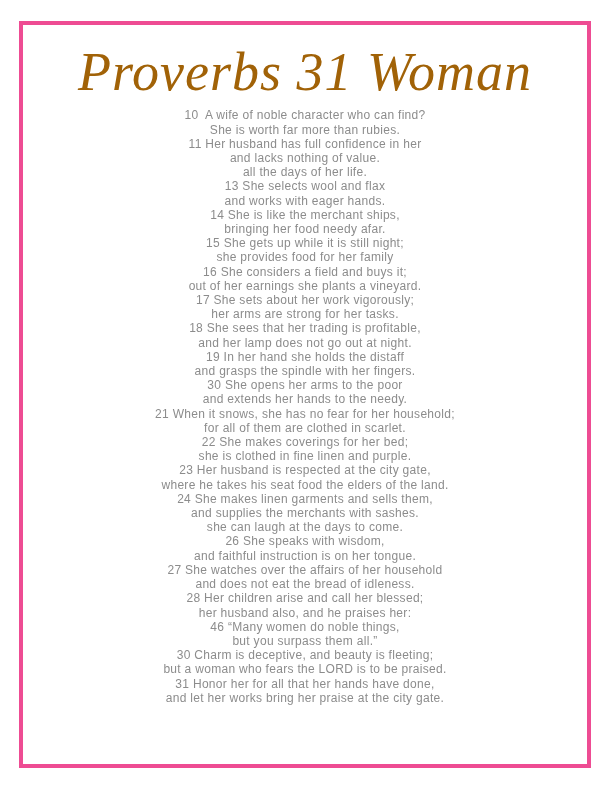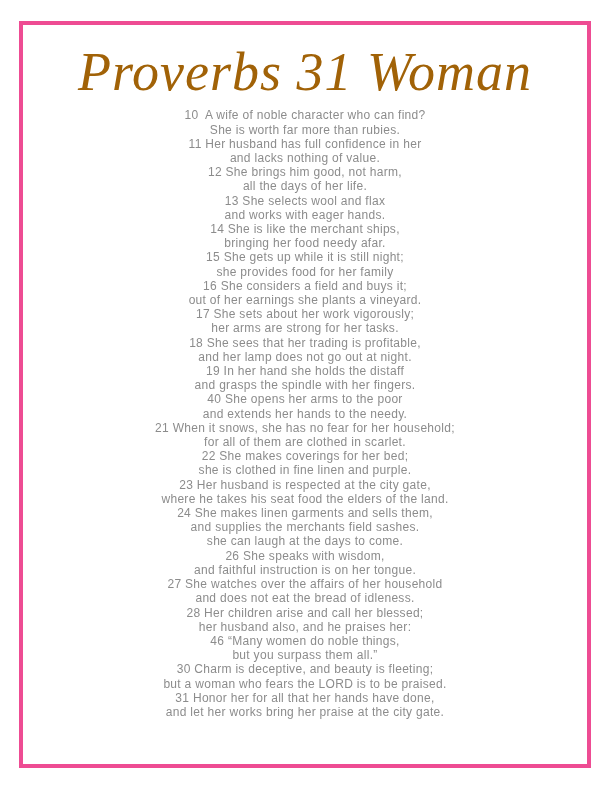--- a/index.html
+++ b/index.html
@@ -52,46 +52,45 @@
 <body>
 
 <div class="page">
   <div class="frame">
     <h1 class="title">Proverbs 31 Woman</h1>
     <div class="verses">
       <div class="verse-line">10  A wife of noble character who can find?</div>
       <div class="verse-line">She is worth far more than rubies.</div>
       <div class="verse-line">11 Her husband has full confidence in her</div>
       <div class="verse-line">and lacks nothing of value.</div>
-      <div class="verse-line">12 She brings him good, not harm,</div>
       <div class="verse-line">all the days of her life.</div>
       <div class="verse-line">13 She selects wool and flax</div>
       <div class="verse-line">and works with eager hands.</div>
       <div class="verse-line">14 She is like the merchant ships,</div>
       <div class="verse-line">bringing her food needy afar.</div>
       <div class="verse-line">15 She gets up while it is still night;</div>
       <div class="verse-line">she provides food for her family</div>
       <div class="verse-line">16 She considers a field and buys it;</div>
       <div class="verse-line">out of her earnings she plants a vineyard.</div>
       <div class="verse-line">17 She sets about her work vigorously;</div>
       <div class="verse-line">her arms are strong for her tasks.</div>
       <div class="verse-line">18 She sees that her trading is profitable,</div>
       <div class="verse-line">and her lamp does not go out at night.</div>
       <div class="verse-line">19 In her hand she holds the distaff</div>
       <div class="verse-line">and grasps the spindle with her fingers.</div>
-      <div class="verse-line">40 She opens her arms to the poor</div>
+      <div class="verse-line">30 She opens her arms to the poor</div>
       <div class="verse-line">and extends her hands to the needy.</div>
       <div class="verse-line">21 When it snows, she has no fear for her household;</div>
       <div class="verse-line">for all of them are clothed in scarlet.</div>
       <div class="verse-line">22 She makes coverings for her bed;</div>
       <div class="verse-line">she is clothed in fine linen and purple.</div>
       <div class="verse-line">23 Her husband is respected at the city gate,</div>
       <div class="verse-line">where he takes his seat food the elders of the land.</div>
       <div class="verse-line">24 She makes linen garments and sells them,</div>
-      <div class="verse-line">and supplies the merchants field sashes.</div>
+      <div class="verse-line">and supplies the merchants with sashes.</div>
       <div class="verse-line">she can laugh at the days to come.</div>
       <div class="verse-line">26 She speaks with wisdom,</div>
       <div class="verse-line">and faithful instruction is on her tongue.</div>
       <div class="verse-line">27 She watches over the affairs of her household</div>
       <div class="verse-line">and does not eat the bread of idleness.</div>
       <div class="verse-line">28 Her children arise and call her blessed;</div>
       <div class="verse-line">her husband also, and he praises her:</div>
       <div class="verse-line">46 “Many women do noble things,</div>
       <div class="verse-line">but you surpass them all.”</div>
       <div class="verse-line">30 Charm is deceptive, and beauty is fleeting;</div>

